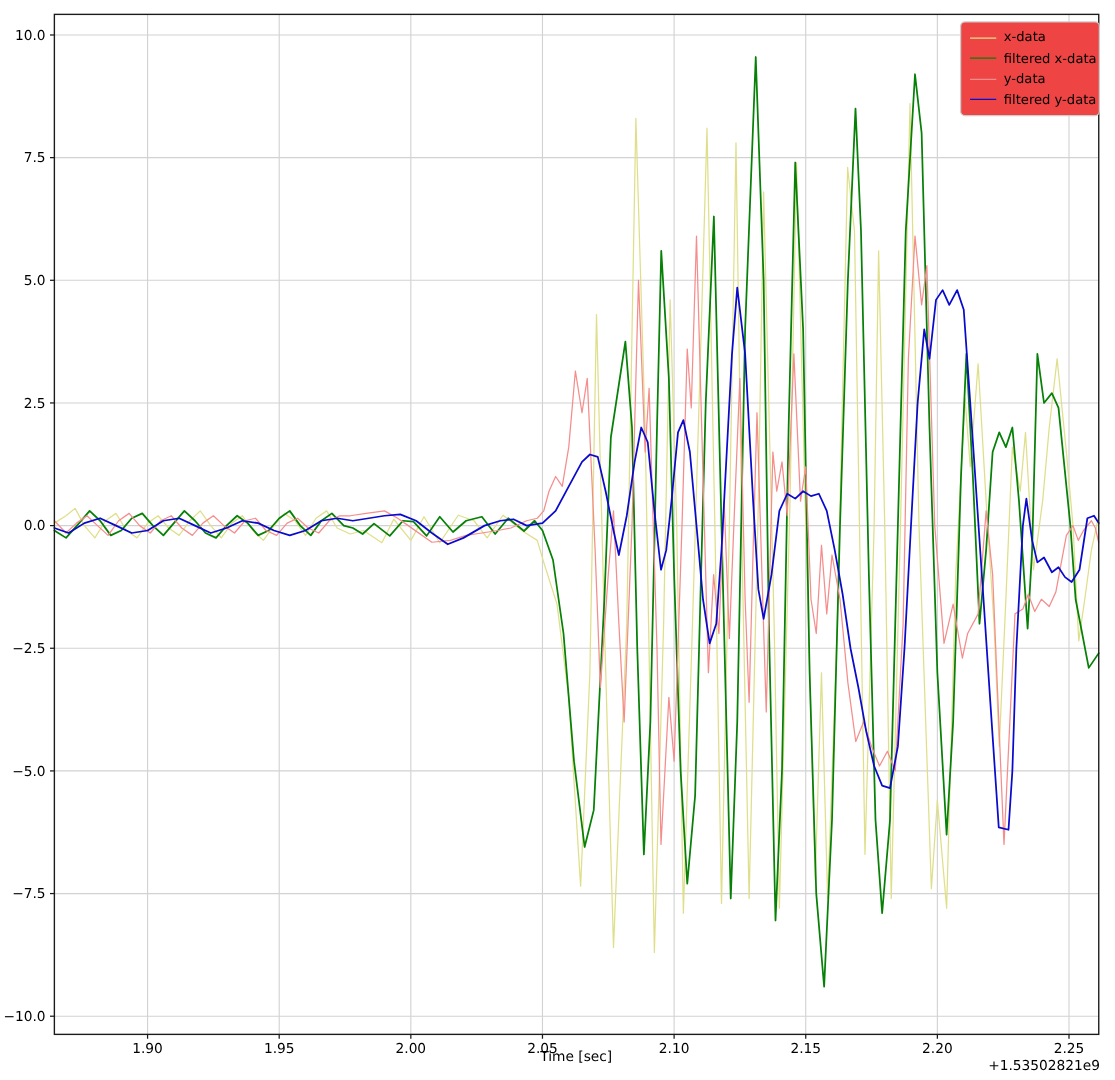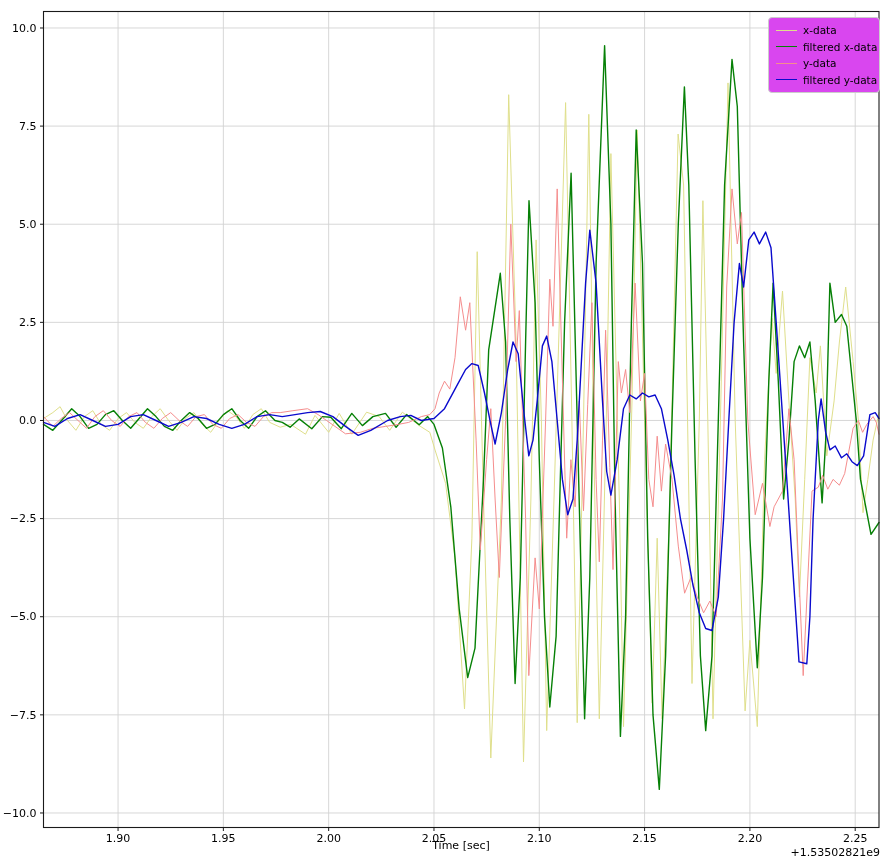--- a/index.html
+++ b/index.html
@@ -2,21 +2,21 @@
 <html><head>
 <meta charset="utf-8">
 <style>
   html,body{margin:0;padding:0;background:#ffffff;}
   #figure{position:relative;width:892px;height:864px;background:#ffffff;overflow:hidden;
           font-family:"DejaVu Sans","Liberation Sans",sans-serif;}
   #plot-svg{position:absolute;left:0;top:0;}
   .tick-label{font-size:11px;fill:#000000;}
   .axis-label{font-size:11px;fill:#000000;}
   .offset-label{font-size:11px;fill:#000000;}
-  #legend{position:absolute;left:768px;top:17px;width:112px;background:#d946ef;
+  #legend{position:absolute;left:768px;top:17px;width:112px;background:#ef4444;
           border:1px solid #cccccc;border-radius:4px;padding:4px 8px 4px 7px;box-sizing:border-box;}
   .legend-row{display:flex;align-items:center;height:16.5px;}
   .legend-swatch{display:inline-block;width:21px;height:0;border-top-style:solid;margin-right:6px;flex:0 0 auto;}
   .legend-text{font-size:10.5px;color:#000000;white-space:nowrap;}
 </style>
 </head>
 <body>
 
 <div id="figure">
   <svg id="plot-svg" width="892" height="864" xmlns="http://www.w3.org/2000/svg">

